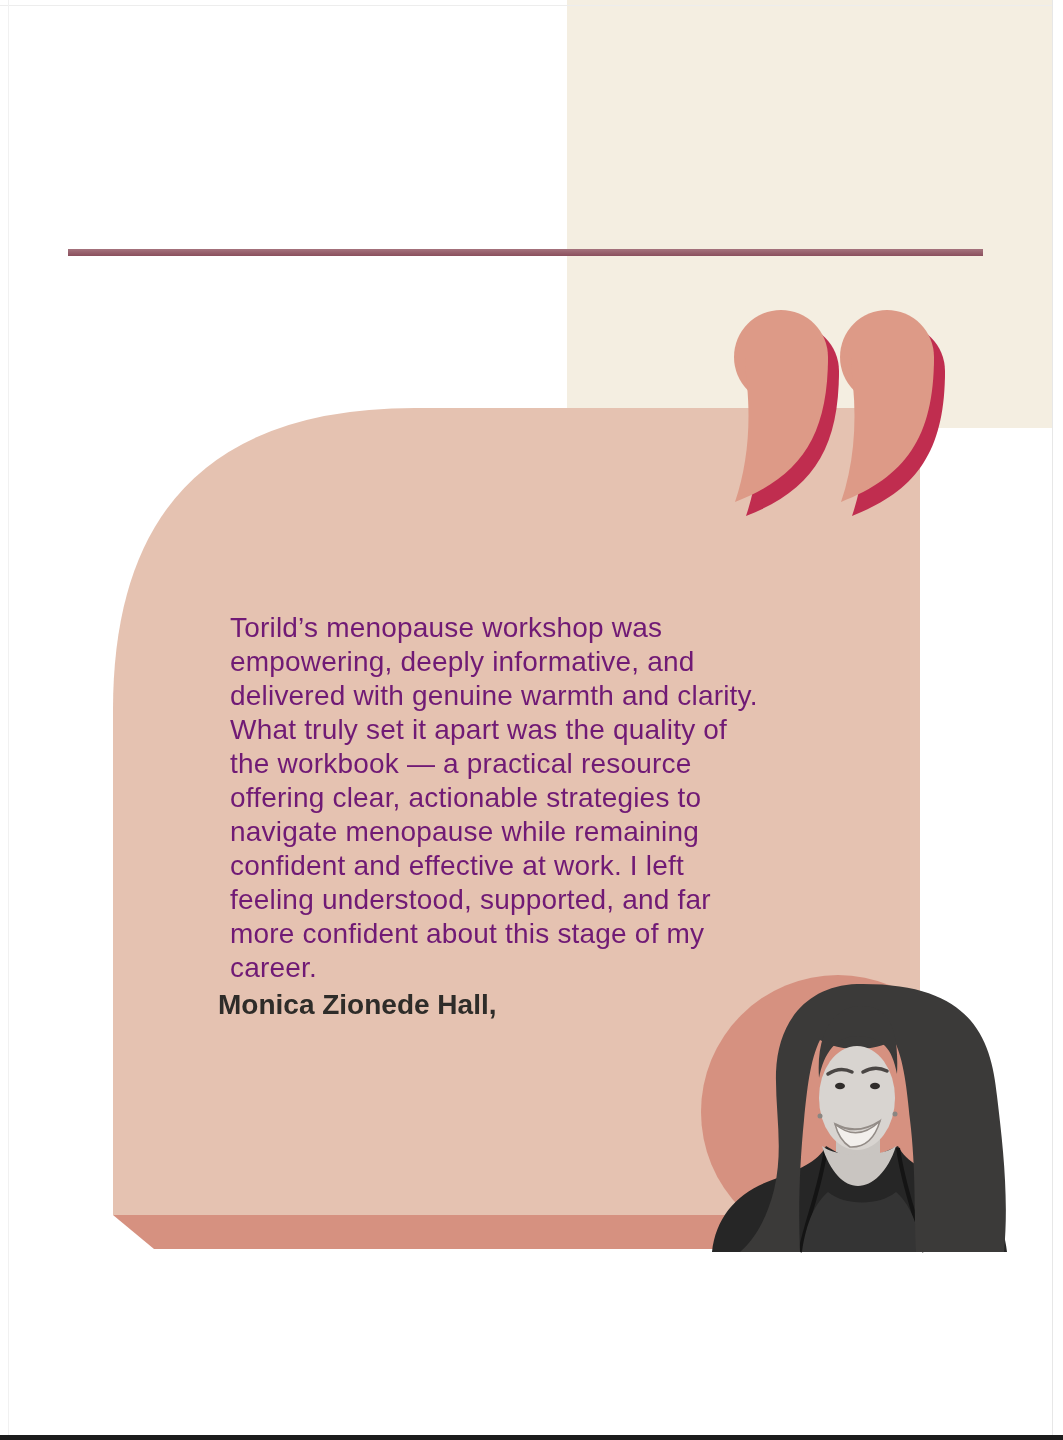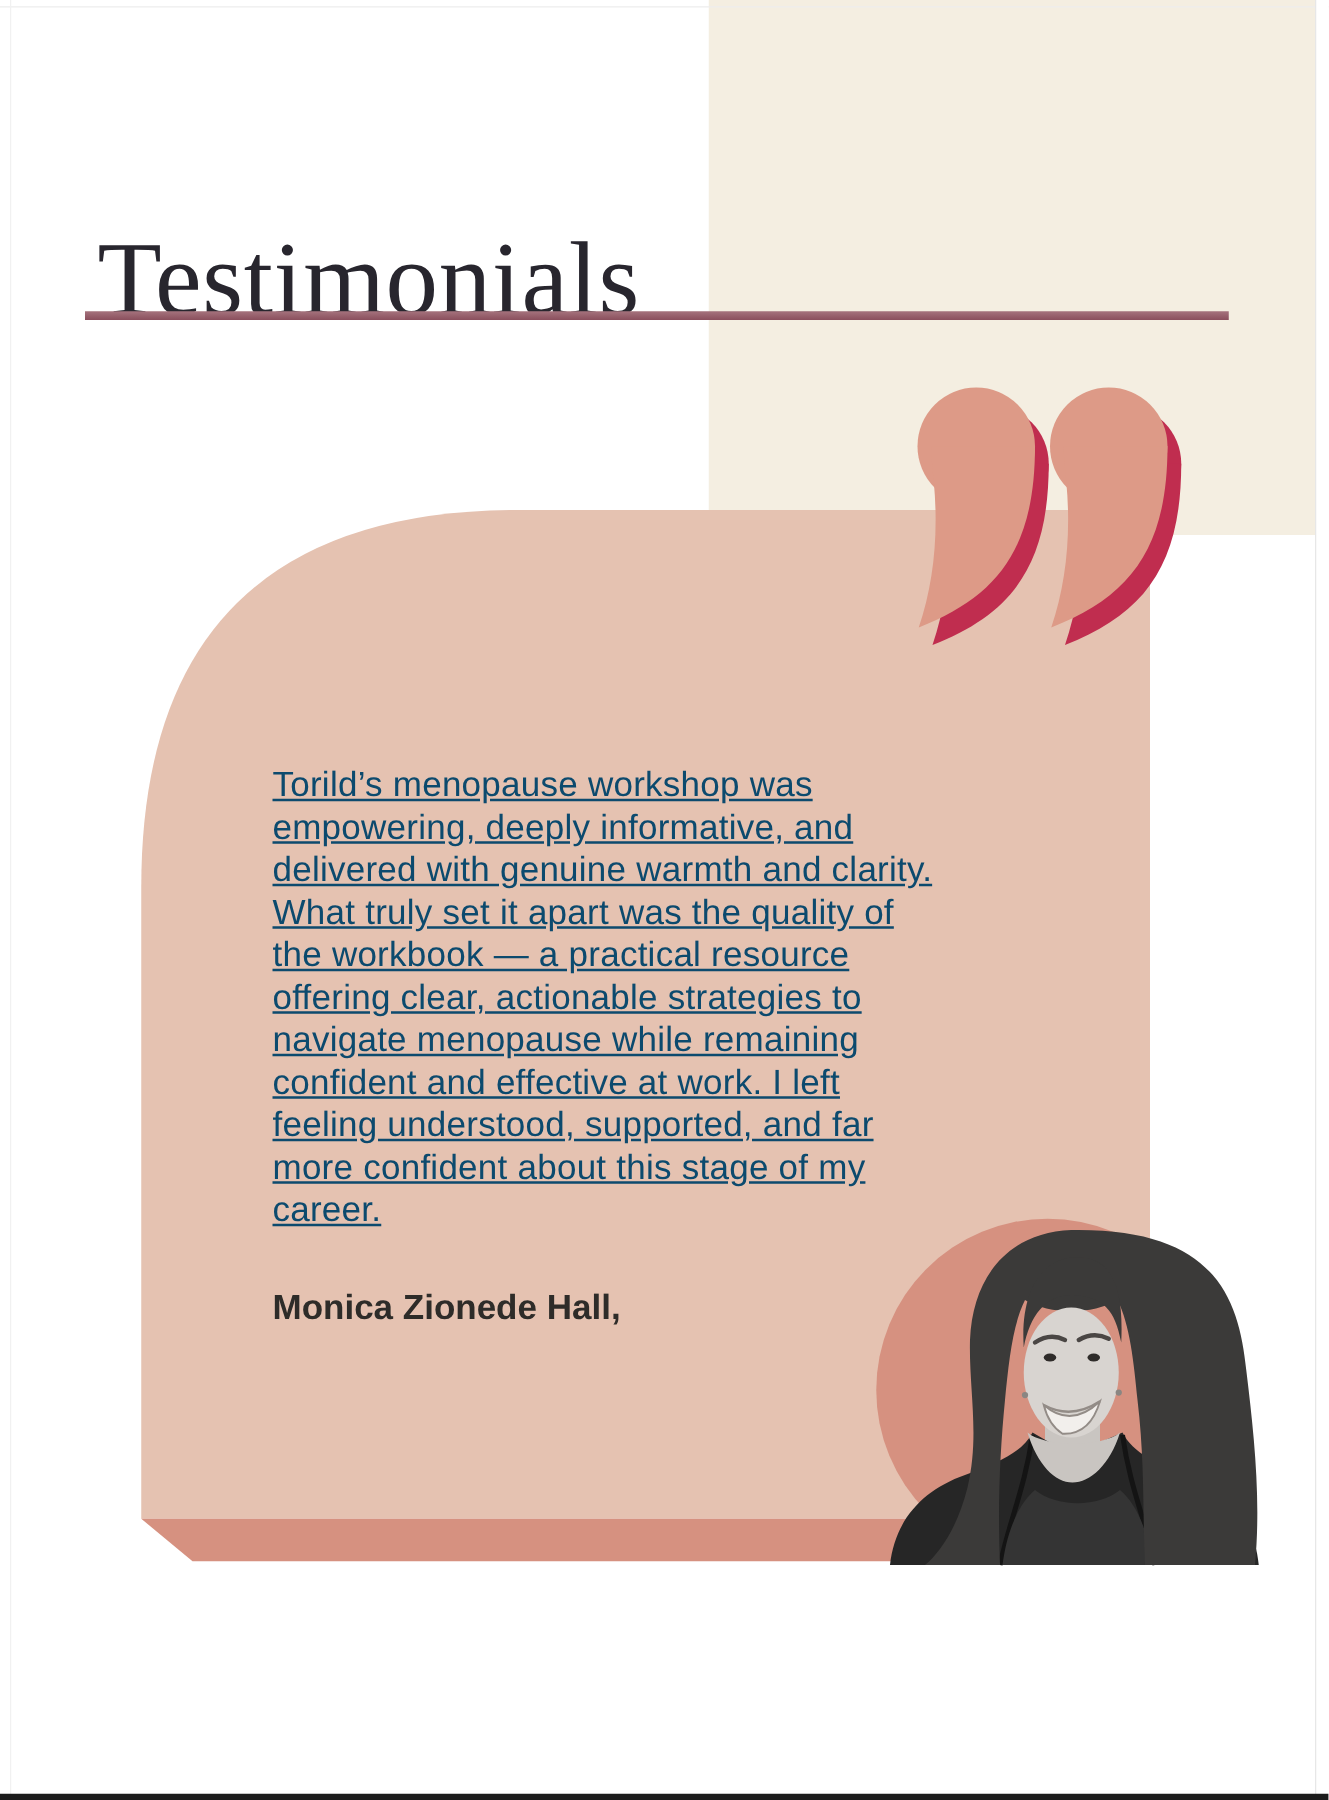--- a/index.html
+++ b/index.html
@@ -16,32 +16,31 @@
     font-family:"Liberation Serif",serif;
     font-size:84px;font-weight:500;line-height:1.05;
     color:#28262e;letter-spacing:0.5px;
     white-space:nowrap;
   }
   .divider{
     position:absolute;left:68px;top:249px;width:915px;height:7px;
     background:linear-gradient(#a5737d,#8a4f5d);
   }
   .quote-text{
-    position:absolute;left:218px;top:583px;width:650px;
+    position:absolute;left:230px;top:583px;width:650px;
     font-size:28px;line-height:34px;letter-spacing:0.2px;
-    color:#0c4a6e;
+    color:#701a75;
     white-space:pre-line;
-    text-decoration:underline;
   }
   .author{
     position:absolute;left:218px;top:988px;
     font-size:28px;line-height:34px;font-weight:bold;
     color:#2e2c29;
   }
-  .author div{white-space:nowrap;margin-top:41px;}
+  .author div{white-space:nowrap;}
   .edge-top{position:absolute;left:0;top:5px;width:100%;height:1px;background:#ededed;}
   .edge-left{position:absolute;left:8px;top:0;width:1px;height:100%;background:#f1f1f1;}
   .edge-right{
     position:absolute;right:0;top:0;width:10px;height:100%;
     background:#ffffff;border-left:1px solid #e7e7e7;
   }
   .bottom-bar{position:absolute;left:0;bottom:0;width:100%;height:5px;background:#1c1c1c;}
 </style>
 </head>
 <body>
@@ -100,21 +99,20 @@
       <path d="M 856 1090 Q 854 1104 849 1112 Q 856 1116 861 1113" stroke="#b3aeа9" stroke-width="2.5" fill="none" stroke-linecap="round"></path>
 
       <path d="M 835 1124 Q 857 1143 880 1121 Q 872 1148 850 1147 Q 839 1140 835 1124 Z" fill="#f2efec" stroke="#938c87" stroke-width="1.5"></path>
       <path d="M 835 1124 Q 857 1136 880 1121" stroke="#938c87" stroke-width="2" fill="none"></path>
 
       <circle cx="820" cy="1116" r="2.5" fill="#8a8682"></circle>
       <circle cx="895" cy="1114" r="2.5" fill="#8a8682"></circle>
     </g>
   </svg>
 
-  <h1 class="title">Testimonials</h1>
 
   <div class="divider"></div>
 
   <p class="quote-text">Torild’s menopause workshop was
 empowering, deeply informative, and
 delivered with genuine warmth and clarity.
 What truly set it apart was the quality of
 the workbook — a practical resource
 offering clear, actionable strategies to
 navigate menopause while remaining

